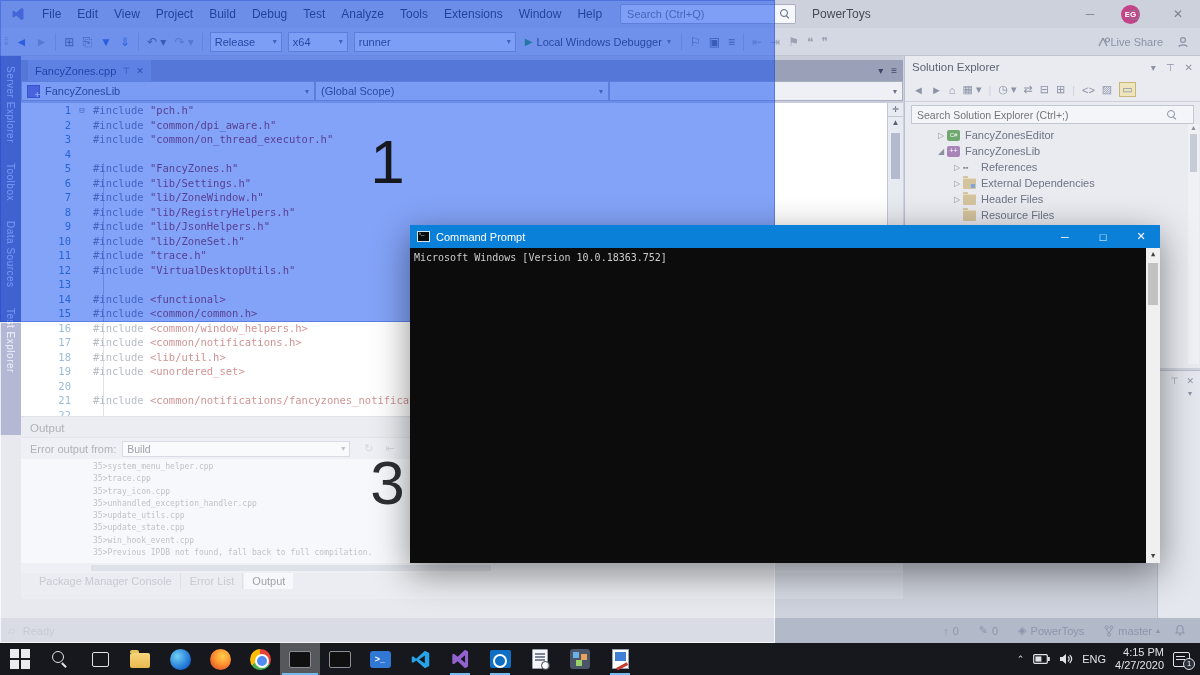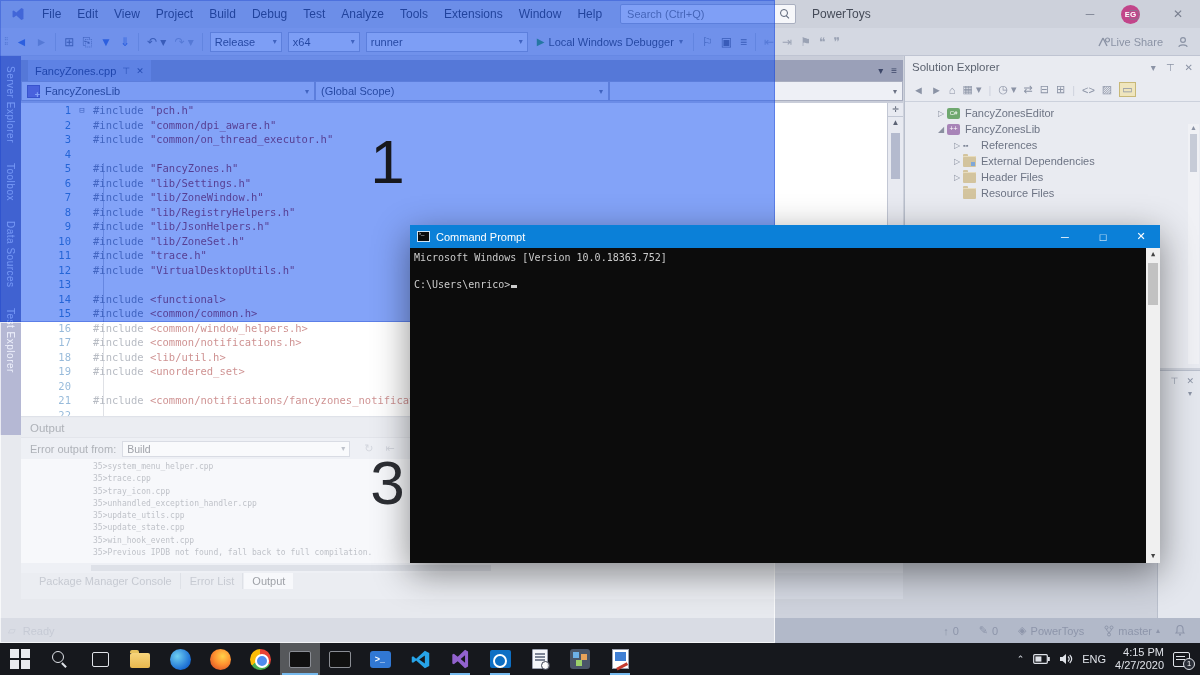--- a/index.html
+++ b/index.html
@@ -227,21 +227,21 @@
       <span class="tb-icon blue">▼</span>
       <span class="tb-icon blue">⇓</span>
       <span class="tb-sep"></span>
       <span class="tb-icon">↶ ▾</span>
       <span class="tb-icon muted">↷ ▾</span>
       <span class="tb-sep"></span>
       <div class="combo" style="width:72px">
         <span>Release</span>
           <span class="arr">▾</span>
       </div>
-      <div class="combo" style="width:72px">
+      <div class="combo" style="width:60px">
         <span>x64</span>
           <span class="arr">▾</span>
       </div>
       <div class="combo" style="width:162px">
         <span>runner</span>
           <span class="arr">▾</span>
       </div>
       <div class="debug-btn">
         <span class="play">▶</span>
         <span>Local Windows Debugger</span>
@@ -361,20 +361,24 @@
         <span class="se-tool">▦ ▾</span>
         <span style="color:#ccd1dc">|</span>
         <span class="se-tool">◷ ▾</span>
         <span class="se-tool">⇄</span>
         <span class="se-tool">⊟</span>
         <span class="se-tool">⊞</span>
         <span style="color:#ccd1dc">|</span>
         <span class="se-tool">&lt;&gt;</span>
         <span class="se-tool">▨</span>
         <span class="se-tool sel">▭</span>
+      </div>
+      <div class="se-search">
+        <input placeholder="Search Solution Explorer (Ctrl+;)" style="">
+        <span class="mag"></span>
       </div>
       <div class="tree" id="se-tree">
           <div class="tree-row" style="padding-left: 30px;">
             <span class="twist">▷</span>
             <span class="t-ico csharp"></span>
             <span>FancyZonesEditor</span>
           </div>
           <div class="tree-row" style="padding-left: 30px;">
             <span class="twist">◢</span>
             <span class="t-ico cpp"></span>
@@ -497,21 +501,20 @@
       <span class="cmd-title-text">Command Prompt</span>
       <div class="cmd-btns">
         <div class="cmd-btn">─</div>
         <div class="cmd-btn">□</div>
         <div class="cmd-btn">✕</div>
       </div>
     </div>
     <div class="cmd-body" id="cmd-body">
       <div class="cmd-line">Microsoft Windows [Version 10.0.18363.752]</div>
         <div class="cmd-line">&nbsp;</div>
-        <div class="cmd-line"><span>C:\Users\enrico&gt;</span><span class="cursor"></span></div>
         <div class="cmd-scroll">
         <div class="sarr">▲</div>
         <div class="sthumb"></div>
         <div class="sarr down">▼</div>
       </div>
     </div>
   </div>
 
   <div class="taskbar">
     <div class="tb-btn">

